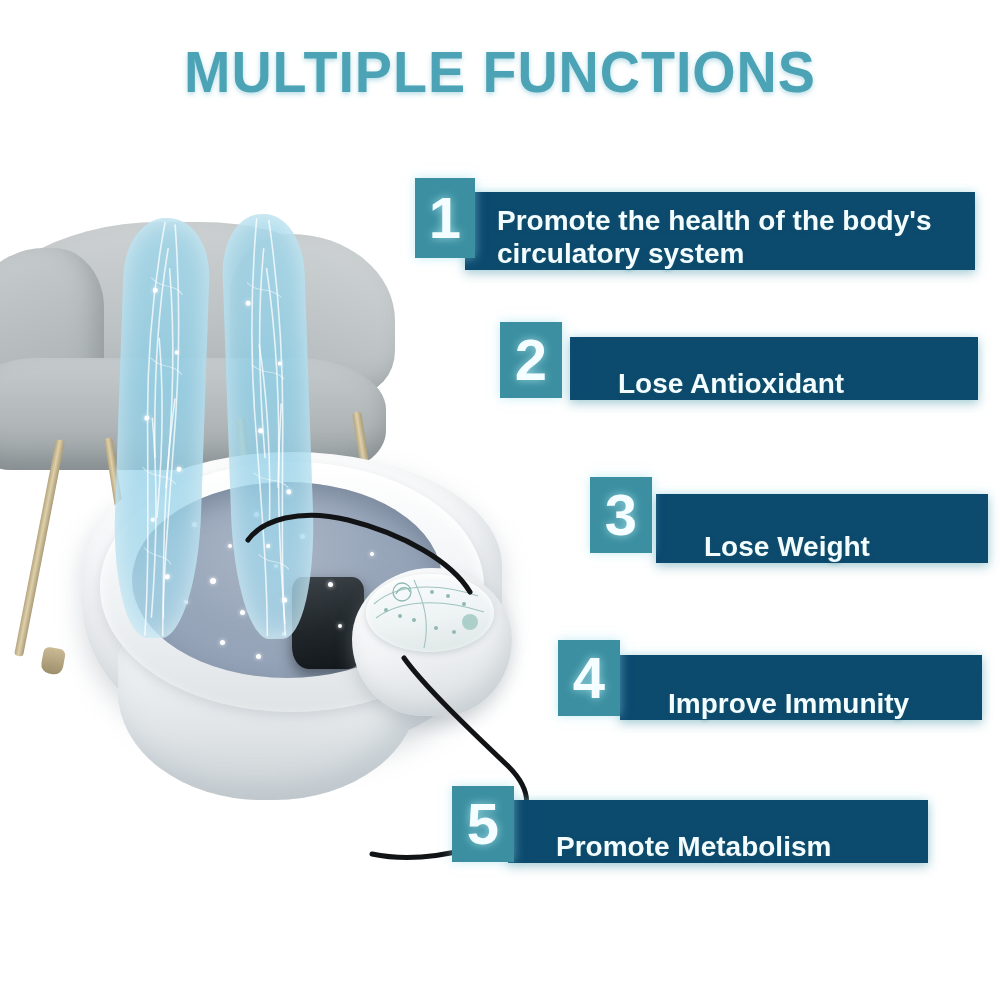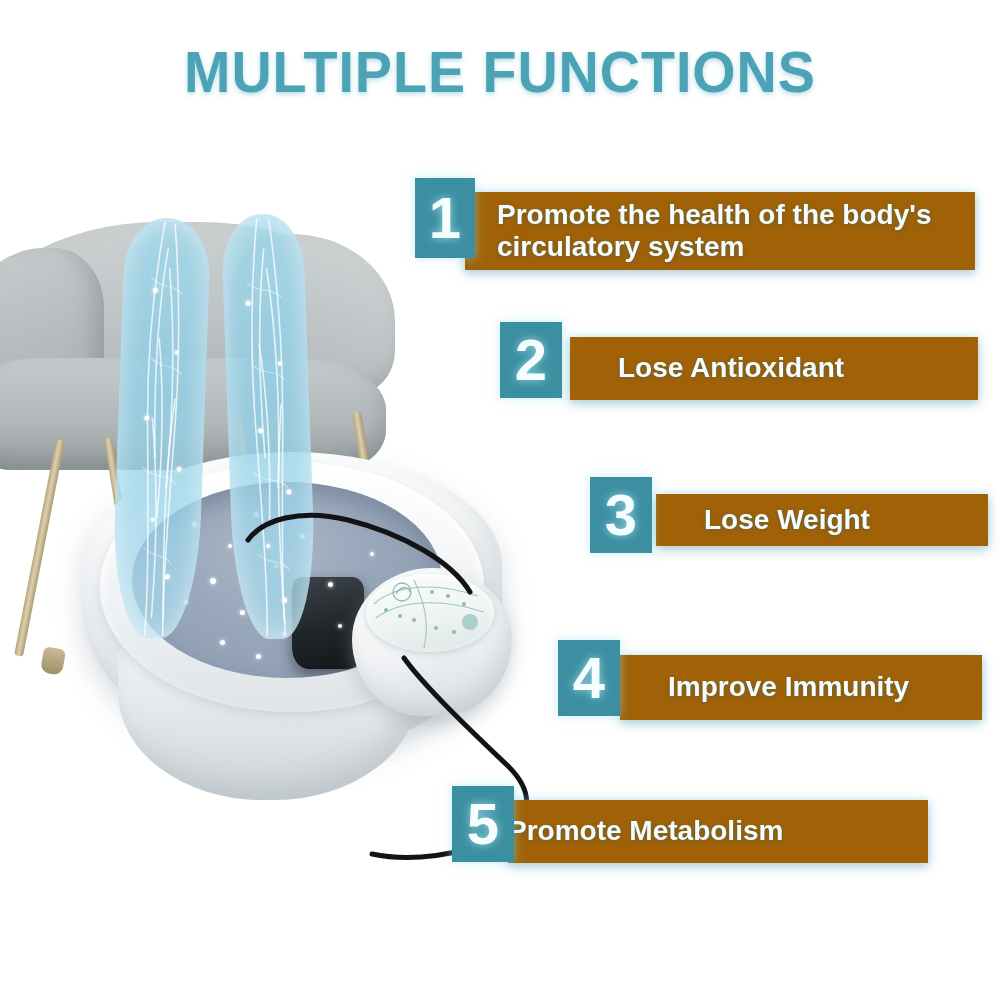--- a/index.html
+++ b/index.html
@@ -198,24 +198,24 @@
     line-height: 1;
     display: flex;
     align-items: center;
     justify-content: center;
     text-shadow: 0 0 10px rgba(180,235,245,0.75);
     box-shadow: 0 0 10px rgba(150,220,235,0.55);
     z-index: 3;
   }
   .bar {
     position: absolute;
-    background: #a16207;
+    background: #0c4a6e;
     box-shadow: 0 4px 10px rgba(90,150,165,0.40), 0 0 9px rgba(160,225,238,0.50);
     display: flex;
-    align-items: center;
+    align-items: flex-end;
     z-index: 2;
   }
   .bar-text {
     color: #f3fdff;
     font-family: "Liberation Sans", sans-serif;
     font-weight: bold;
     font-size: 28px;
     line-height: 1.16;
     text-shadow: 0 1px 4px rgba(30,90,105,0.45);
     white-space: pre-line;
@@ -355,33 +355,33 @@
   </div>
 
   <div class="feature">
     <div class="bar" style="left:570px; top:337px; width:408px; height:63px;">
       <span class="bar-text" style="margin-left:48px;">Lose Antioxidant</span>
     </div>
     <div class="num-box" style="left:500px; top:322px; width:62px; height:76px;">2</div>
   </div>
 
   <div class="feature">
-    <div class="bar" style="left:656px; top:494px; width:332px; height:52px;">
+    <div class="bar" style="left:656px; top:494px; width:332px; height:69px;">
       <span class="bar-text" style="margin-left:48px;">Lose Weight</span>
     </div>
     <div class="num-box" style="left:590px; top:477px; width:62px; height:76px;">3</div>
   </div>
 
   <div class="feature">
     <div class="bar" style="left:620px; top:655px; width:362px; height:65px;">
       <span class="bar-text" style="margin-left:48px;">Improve Immunity</span>
     </div>
     <div class="num-box" style="left:558px; top:640px; width:62px; height:76px;">4</div>
   </div>
 
   <div class="feature">
     <div class="bar" style="left:508px; top:800px; width:420px; height:63px;">
-      <span class="bar-text" style="">Promote Metabolism</span>
+      <span class="bar-text" style="margin-left:48px;">Promote Metabolism</span>
     </div>
     <div class="num-box" style="left:452px; top:786px; width:62px; height:76px;">5</div>
   </div>
 
 </div>
 
 </body></html>

